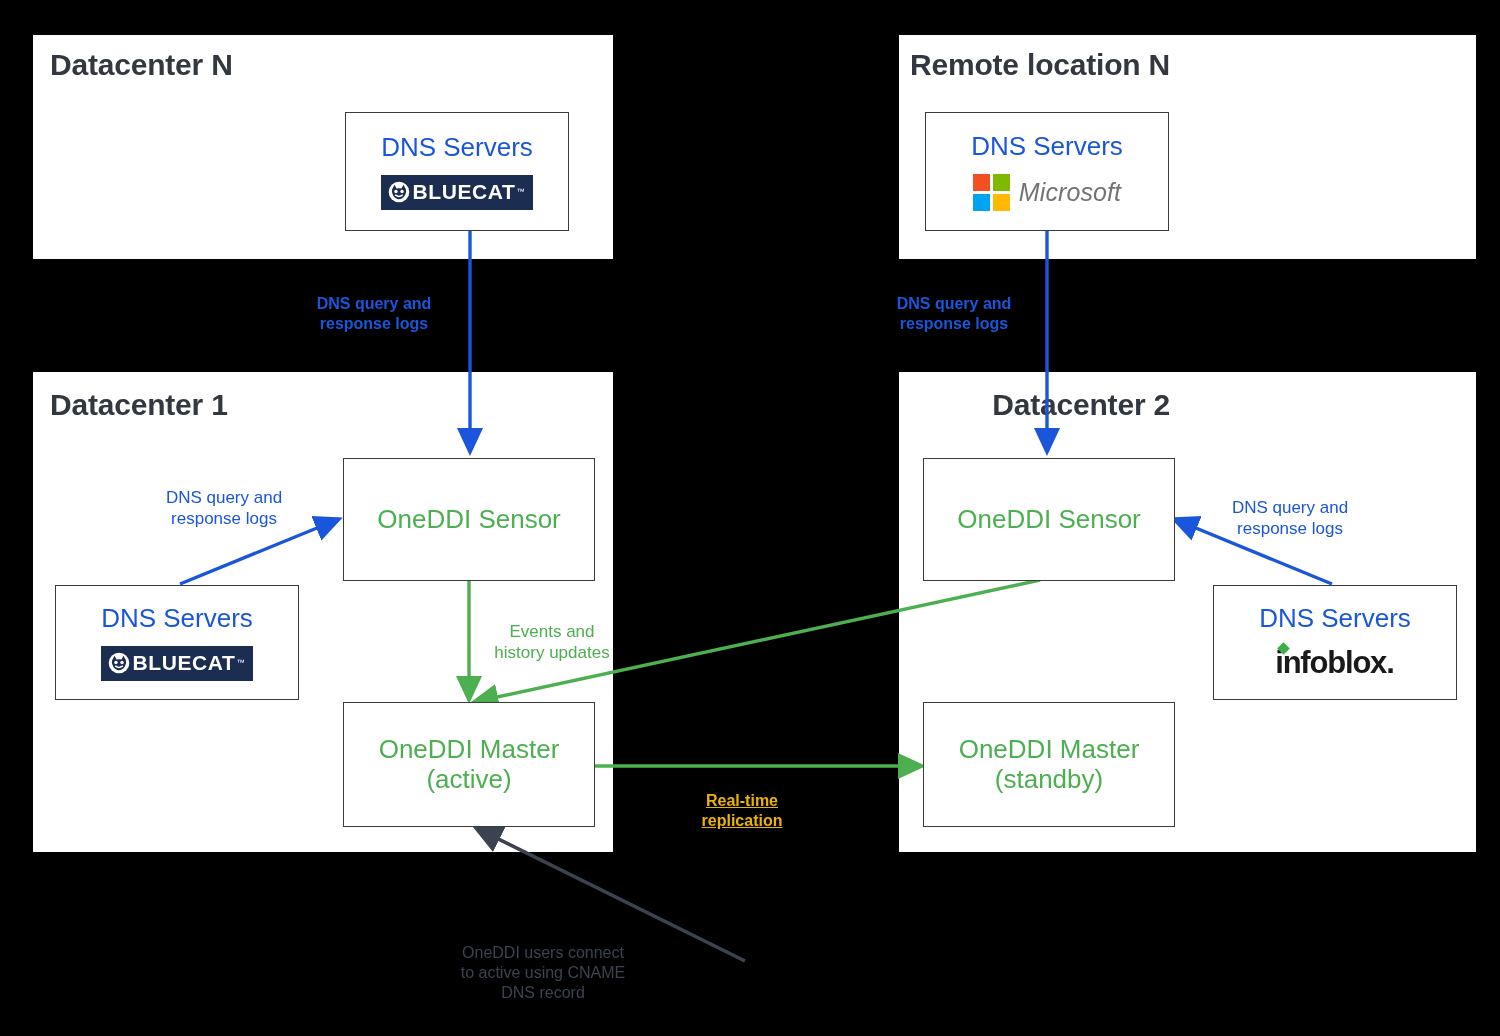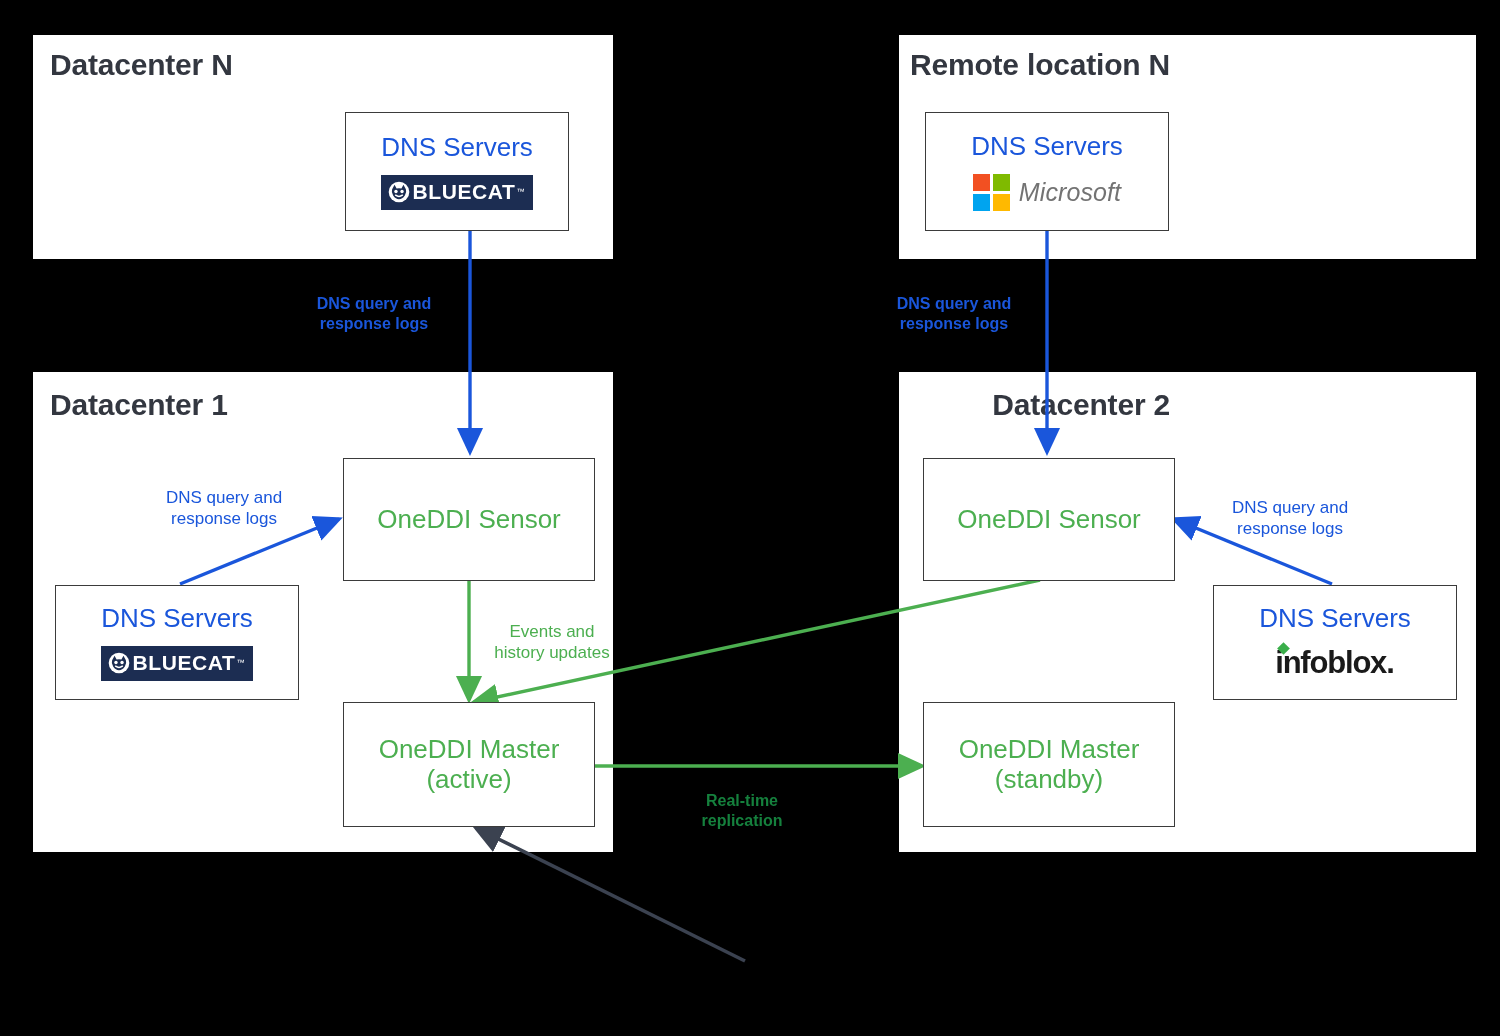--- a/index.html
+++ b/index.html
@@ -44,21 +44,21 @@
               transform:rotate(45deg);left:4px;top:-1px;}
 
   
   #wires{position:absolute;left:0;top:0;width:1500px;height:1036px;pointer-events:none;}
 
   
   .cap{position:absolute;text-align:center;line-height:1.25;white-space:pre-line;}
   .cap-blue{color:#1a56db;font-size:16px;font-weight:bold;}
   .cap-blue-thin{color:#1a56db;font-size:17px;font-weight:normal;}
   .cap-green{color:#4caf50;font-size:17px;font-weight:normal;}
-  .cap-green-b{color:#15803d;font-size:16px;font-weight:bold;}
+  .cap-green-b{color:#eab308;font-size:16px;font-weight:bold;text-decoration:underline;}
   .cap-gray{color:#3b4250;font-size:16px;font-weight:normal;}
 </style>
 </head>
 <body>
 
 <div id="stage">
 
   <div class="panel" style="left:33px;top:35px;width:580px;height:224px;"></div>
   <div class="panel" style="left:899px;top:35px;width:577px;height:224px;"></div>
   <div class="panel" style="left:33px;top:372px;width:580px;height:480px;"></div>
@@ -192,14 +192,17 @@
 
   <div class="cap cap-blue-thin" style="left:1196px;top:497px;width:188px;">DNS query and
 response logs</div>
 
   <div class="cap cap-green" style="left:479px;top:621px;width:146px;">Events and
 history updates</div>
 
   <div class="cap cap-green-b" style="left:668px;top:791px;width:148px;">Real-time
 replication</div>
 
+  <div class="cap cap-gray" style="left:440px;top:943px;width:206px;">OneDDI users connect
+to active using CNAME
+DNS record</div>
 
 </div>
 
 </body></html>

